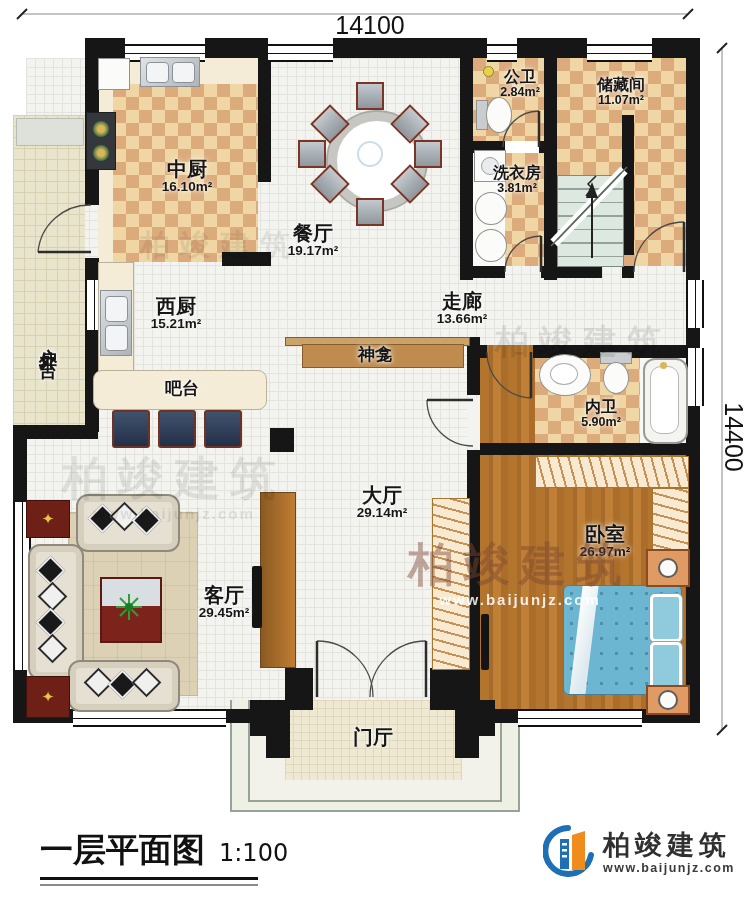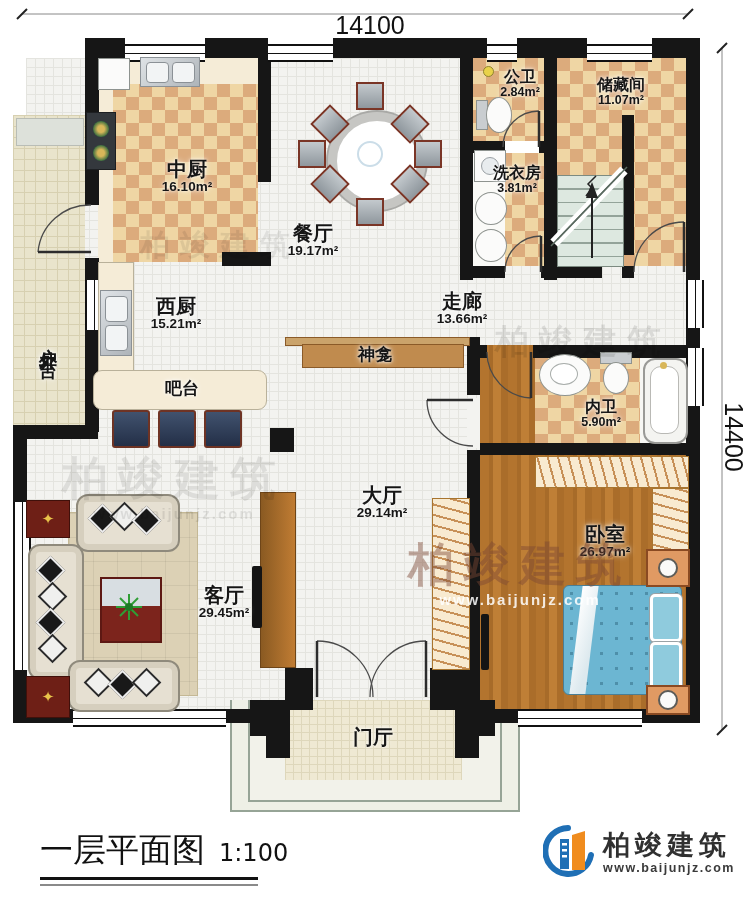--- a/index.html
+++ b/index.html
@@ -41,21 +41,21 @@
   .sm .rarea{font-size:12.5px;}
   .vert .rname{writing-mode:vertical-rl;letter-spacing:4px;font-size:18px;}
   
   .wm{position:absolute;z-index:45;text-align:center;pointer-events:none;line-height:1.15;}
   .wm .n{font-weight:700;letter-spacing:10px;}
   .wm .u{font-weight:700;letter-spacing:2px;}
   
   .dimtext{position:absolute;font-weight:400;font-size:25px;color:#111;z-index:50;}
   #titleblock{position:absolute;left:40px;top:828px;z-index:50;}
   #titleblock .row{display:flex;align-items:baseline;gap:14px;}
-  #titleblock .t1{font-size:33px;font-weight:400;color:#111;}
+  #titleblock .t1{font-size:33px;font-weight:700;color:#111;}
   #titleblock .t2{font-size:24px;color:#111;font-family:"DejaVu Sans",sans-serif;}
   #titleblock .rule1{margin-top:4px;width:218px;height:3px;background:#111;}
   #titleblock .rule2{margin-top:4px;width:218px;height:2px;background:#8a8a8a;}
   #infoblock{position:absolute;left:272px;top:817px;z-index:50;font-family:"Liberation Serif","DejaVu Serif",serif;font-size:16px;color:#000;line-height:25px;font-weight:600;}
   #logo{position:absolute;left:543px;top:824px;z-index:50;display:flex;align-items:center;gap:8px;}
   #logo .name{font-size:27px;font-weight:700;color:#303030;letter-spacing:5px;line-height:1.1;}
   #logo .url{font-size:12.5px;font-weight:700;color:#3a3a3a;letter-spacing:1.5px;}
   svg.overlay{position:absolute;left:0;top:0;z-index:30;pointer-events:none;}
 </style>
 </head>

